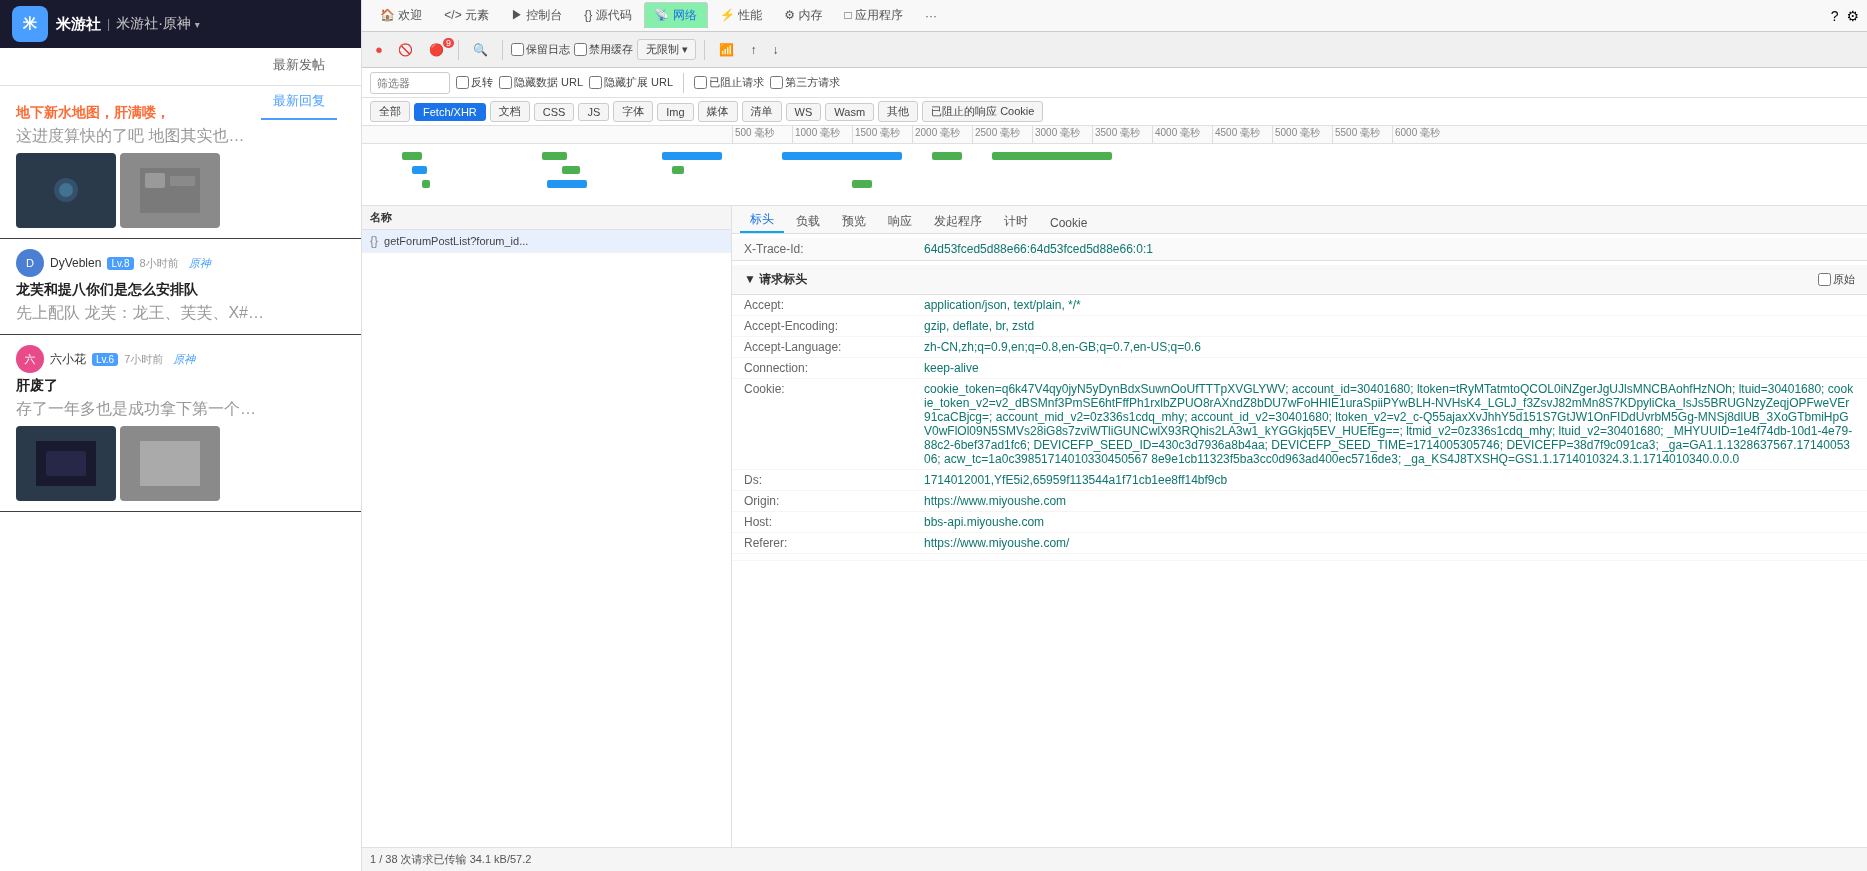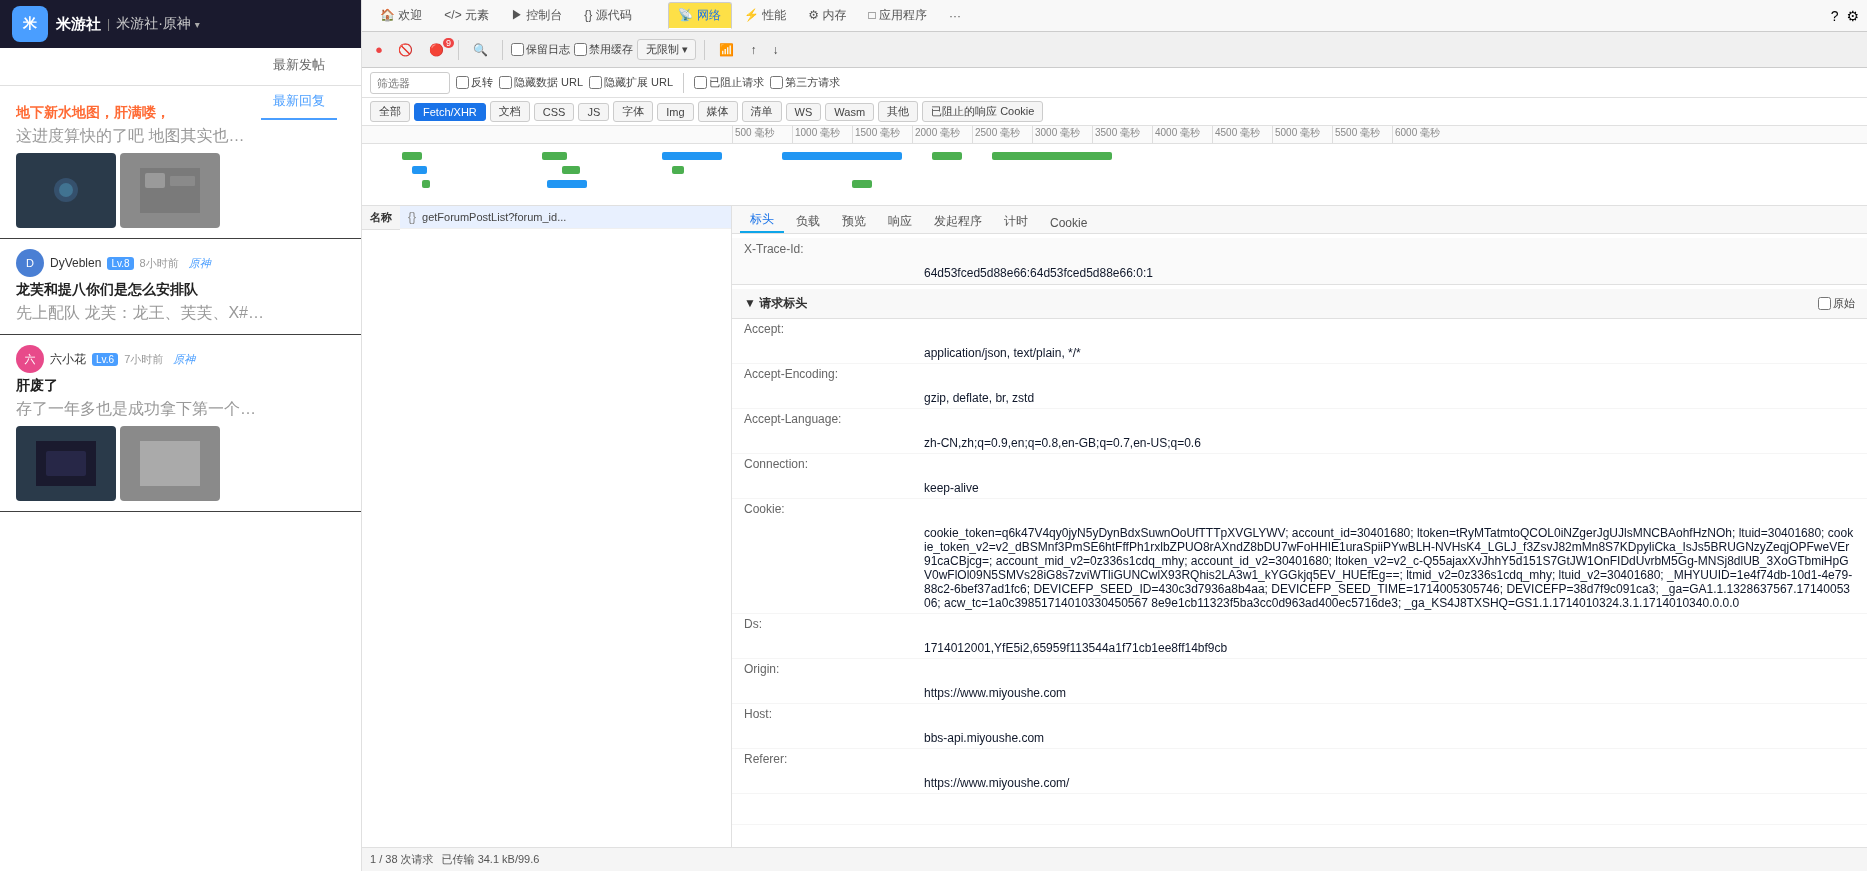--- a/index.html
+++ b/index.html
@@ -123,25 +123,24 @@
     }
     .dt-nav-tab {
       padding: 4px 10px;
       font-size: 12px;
       color: #555;
       cursor: pointer;
       border-radius: 3px 3px 0 0;
       white-space: nowrap;
     }
     .dt-nav-tab.active {
-      background: #fde047;
+      background: #86efac;
       color: #1a73e8;
       border: 1px solid #ccc;
       border-bottom: 1px solid #fff;
-      margin-left: 24px;
     }
 
     
     .dt-filter-bar {
       display: flex;
       align-items: center;
       height: 30px;
       background: #fff;
       border-bottom: 1px solid #e0e0e0;
       padding: 0 8px;
@@ -233,21 +232,21 @@
       overflow: hidden;
       min-height: 0;
     }
 
     
     .dt-req-list {
       width: 370px;
       min-width: 370px;
       border-right: 1px solid #e0e0e0;
       display: flex;
-      flex-direction: row;
+      flex-direction: column;
       overflow: hidden;
     }
     .dt-req-header {
       height: 24px;
       background: #f5f5f5;
       border-bottom: 1px solid #e0e0e0;
       display: flex;
       align-items: center;
       padding: 0 8px;
       font-size: 11px;
@@ -318,37 +317,35 @@
       padding: 3px 12px;
       border-bottom: 1px solid #f5f5f5;
       font-size: 12px;
     }
     .header-key {
       color: #666;
       min-width: 180px;
       flex-shrink: 0;
     }
     .header-val {
-      color: #0f172a;
+      color: #0f766e;
       word-break: break-all;
       flex: 1;
-      margin-top: 24px;
     }
 
     
     .dt-status-bar {
       height: 24px;
       background: #f5f5f5;
       border-top: 1px solid #e0e0e0;
       display: flex;
       align-items: center;
       padding: 0 8px;
       font-size: 11px;
       color: #555;
-      gap: 8px;
     }
 
     
     .raw-cb { font-size: 11px; color: #444; display: flex; align-items: center; gap: 2px; }
 
     
     ::-webkit-scrollbar { width: 6px; height: 6px; }
     ::-webkit-scrollbar-track { background: #f5f5f5; }
     ::-webkit-scrollbar-thumb { background: #ccc; border-radius: 3px; }
   </style>
@@ -664,16 +661,16 @@
         <div class="header-row">
           <span class="header-key"></span>
           <span class="header-val"></span>
         </div>
       </div>
     </div>
   </div>
 
   <div class="dt-status-bar">
     <span>1 / 38 次请求</span>
-    <span>已传输 34.1 kB/99.6</span>
+    <span>已传输 34.1 kB/57.2</span>
   </div>
 
 </div>
 
 </body></html>

